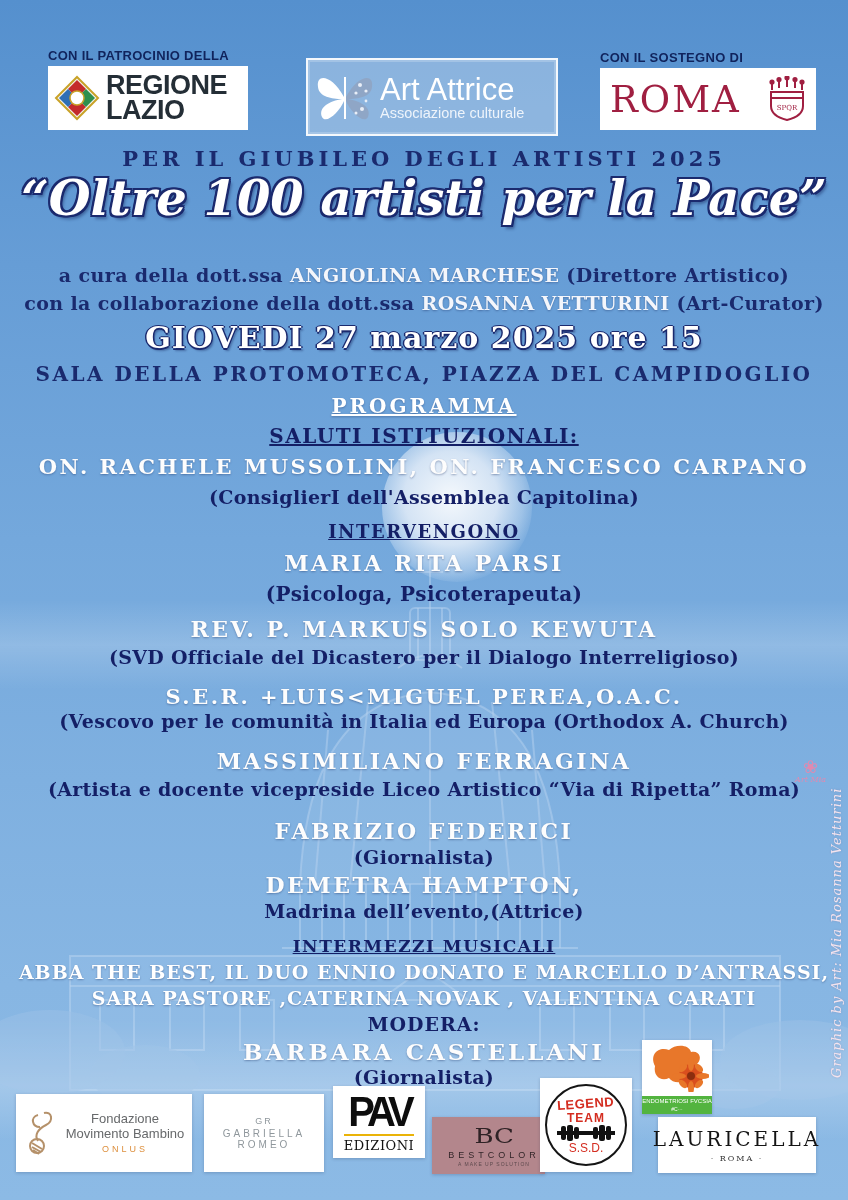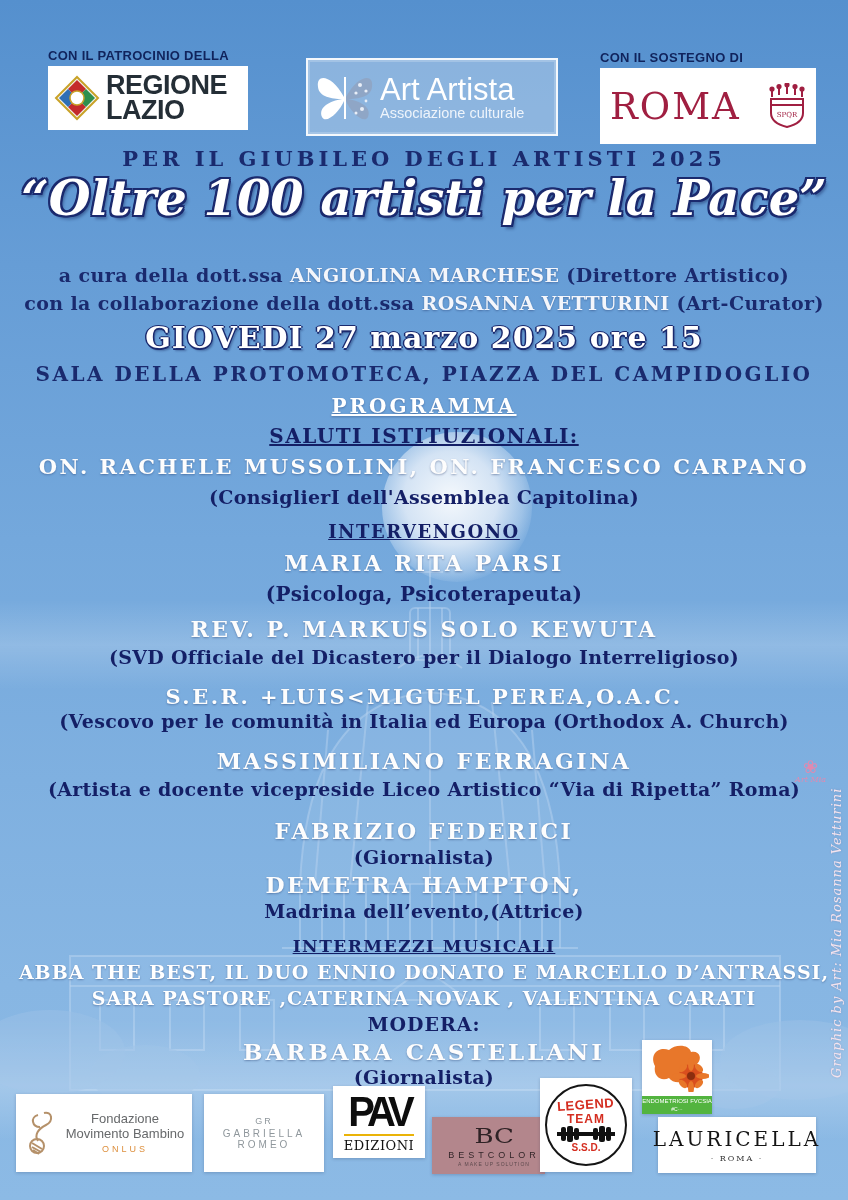--- a/index.html
+++ b/index.html
@@ -35,37 +35,37 @@
   .artmia{position:absolute;right:22px;top:758px;text-align:center;color:#e08ab0;line-height:1;}
   .artmia .fl{font-size:18px;}
   .artmia .tx{font-size:8px;font-style:italic;}
   .hdr-label{position:absolute;font-family:"Liberation Sans",sans-serif;font-weight:bold;font-size:13px;color:#10235c;letter-spacing:.3px;}
   .logo-box{position:absolute;display:flex;align-items:center;}
   .rl-box{left:48px;top:66px;width:188px;height:64px;background:#fff;padding:0 6px;gap:6px;}
   .rl-text{font-family:"Liberation Sans",sans-serif;font-weight:bold;font-size:27px;line-height:.92;color:#242e36;letter-spacing:-.5px;}
   .ag-box{left:306px;top:58px;width:240px;height:74px;background:rgba(231,240,250,.35);border:2px solid rgba(255,255,255,.9);box-shadow:inset 0 0 0 2px rgba(200,220,240,.4);display:flex;align-items:center;padding:0 4px;gap:2px;}
   .ag-name{font-family:"Liberation Sans",sans-serif;color:#fff;font-size:31px;line-height:1;font-weight:normal;}
   .ag-sub{font-family:"Liberation Sans",sans-serif;color:#eef4fb;font-size:14.5px;}
-  .roma-box{left:600px;top:68px;width:196px;height:76px;background:#fff;justify-content:space-between;padding:0 10px;}
+  .roma-box{left:600px;top:68px;width:196px;height:62px;background:#fff;justify-content:space-between;padding:0 10px;}
   .roma-word{font-family:"DejaVu Serif",serif;font-size:37px;color:#a01f41;letter-spacing:2px;line-height:1;}
   .spbox{display:flex;flex-direction:column;align-items:center;justify-content:center;}
   .fmb-name{font-family:"Liberation Sans",sans-serif;color:#67696b;font-size:13px;line-height:1.15;}
   .fmb-onlus{font-family:"Liberation Sans",sans-serif;color:#dd8f3d;font-size:9px;letter-spacing:3px;margin-top:3px;}
   .gr-top{font-family:"Liberation Sans",sans-serif;color:#8f979c;font-size:9px;letter-spacing:2px;}
   .gr-name{font-family:"Liberation Sans",sans-serif;color:#8f979c;font-size:10px;letter-spacing:3px;margin-top:2px;}
   .pav-word{font-family:"Liberation Sans",sans-serif;font-weight:900;font-size:40px;letter-spacing:-5px;color:#0d0d0d;line-height:.95;transform:scaleY(1.05);}
   .pav-ed{font-family:"DejaVu Serif",serif;font-size:13px;color:#111;letter-spacing:.5px;border-top:2px solid #eab308;padding-top:2px;margin-top:4px;}
   .bc-box{background:#b3868c;}
   .bc-mono{font-family:"DejaVu Serif",serif;font-size:20px;color:#2e2225;transform:scaleX(1.3);}
   .bc-name{font-family:"Liberation Sans",sans-serif;font-size:9px;letter-spacing:4px;color:#332629;margin-top:2px;}
   .bc-tag{font-family:"Liberation Sans",sans-serif;font-size:5px;letter-spacing:1px;color:#5d494d;margin-top:1px;}
   .lg-circle{width:78px;height:78px;border:2px solid #151515;border-radius:50%;display:flex;flex-direction:column;align-items:center;justify-content:center;}
   .lg-legend{font-family:"Liberation Sans",sans-serif;font-weight:900;color:#d42d20;font-size:13px;letter-spacing:.5px;transform:rotate(-4deg);}
   .lg-team{font-family:"Liberation Sans",sans-serif;font-weight:900;color:#d42d20;font-size:12px;letter-spacing:1px;}
-  .lg-ssd{font-family:"Liberation Sans",sans-serif;font-weight:bold;color:#d42d20;font-size:10px;}
+  .lg-ssd{font-family:"Liberation Sans",sans-serif;font-weight:normal;color:#d42d20;font-size:12px;}
   .endo-band{width:100%;background:#53b43f;color:#fff;font-family:"Liberation Sans",sans-serif;font-size:6px;line-height:1.3;padding:2px 0;}
   .lauri-name{font-family:"DejaVu Serif",serif;font-size:20px;letter-spacing:3px;color:#141414;}
   .lauri-sub{font-family:"DejaVu Serif",serif;font-size:8px;letter-spacing:2px;color:#333;margin-top:3px;}
 </style>
 </head>
 <body>
 
 <div class="poster">
 
   <div class="streak streak1"></div>
@@ -144,21 +144,21 @@
         <circle cx="48" cy="18" r="2"></circle>
           <circle cx="54" cy="24" r="1.6"></circle>
           <circle cx="44" cy="26" r="1.6"></circle>
         <circle cx="50" cy="42" r="2"></circle>
           <circle cx="44" cy="46" r="1.5"></circle>
           <circle cx="54" cy="34" r="1.4"></circle>
       </g>
       <line x1="33" y1="10" x2="33" y2="52" stroke="#ffffff" stroke-width="2"></line>
     </svg>
     <div>
-      <div class="ag-name">Art Artista</div>
+      <div class="ag-name">Art Attrice</div>
       <div class="ag-sub">Associazione culturale</div>
     </div>
   </div>
 
   <div class="hdr-label" style="left:600px;top:50px;">CON IL SOSTEGNO DI</div>
   <div class="logo-box roma-box">
     <div class="roma-word">ROMA</div>
     <svg width="38" height="46" viewBox="0 0 38 46">
       <g stroke="#a01f41" fill="none" stroke-width="2">
         <path d="M4 14 L4 8 M11 12 L11 5 M19 11 L19 3 M27 12 L27 5 M34 14 L34 8"></path>

